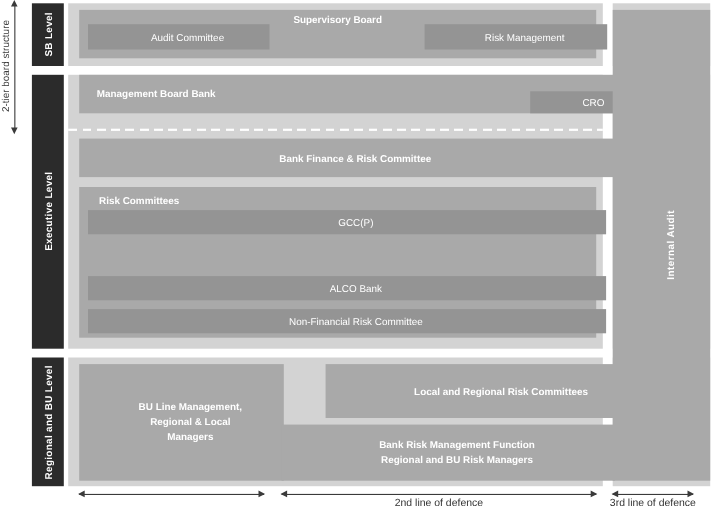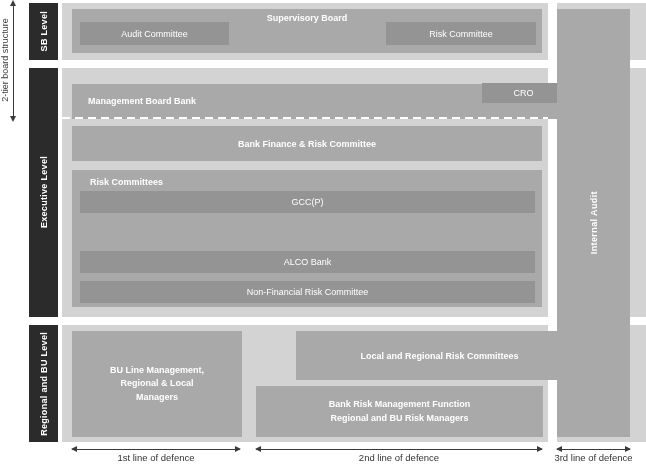--- a/index.html
+++ b/index.html
@@ -14,21 +14,21 @@
          color:#fff;font-weight:bold;font-size:9px;letter-spacing:.3px;}
   .vtext-dark{writing-mode:vertical-rl;transform:rotate(180deg);white-space:nowrap;
          color:#3a3a3a;font-size:9px;}
   
   .row-bg{background:#d3d3d3;}
   .mid{background:#a9a9a9;}
   .dark{background:#949494;}
   
   .wlabel{color:#ffffff;font-size:9px;}
   .bold{font-weight:bold;}
-  .center{display:flex;align-items:center;justify-content:center;text-align:center;}
+  .center{display:flex;align-items:center;justify-content:center;text-align:center;padding-left:16px;}
   .preline{white-space:pre-line;line-height:1.45;}
   
   .dashed{height:2px;background:repeating-linear-gradient(90deg,#ffffff 0 8px,rgba(255,255,255,0) 8px 13px);}
   
   .harrow{height:1px;background:#3a3a3a;}
   .harrow::before,.harrow::after{content:"";position:absolute;width:0;height:0;top:-3px;}
   .harrow::before{left:-1px;border-top:3px solid transparent;border-bottom:3px solid transparent;border-right:6px solid #3a3a3a;}
   .harrow::after{right:-1px;border-top:3px solid transparent;border-bottom:3px solid transparent;border-left:6px solid #3a3a3a;}
   
   .varrow{width:1px;background:#3a3a3a;}
@@ -66,24 +66,24 @@
     <span class="vtext" style="letter-spacing:.4px;">Internal Audit</span>
   </div>
 
   <div class="abs mid" style="left:72px;top:9px;width:470px;height:44px;">
     <div class="wlabel bold" style="text-align:center;margin-top:4px;">Supervisory Board</div>
   </div>
   <div class="abs dark center wlabel" style="left:80px;top:22px;width:149px;height:23px;">
     <span>Audit Committee</span>
   </div>
   <div class="abs dark center wlabel" style="left:386px;top:22px;width:150px;height:23px;">
-    <span>Risk Committee</span>
+    <span>Risk Management</span>
   </div>
 
-  <div class="abs mid" style="left:72px;top:84px;width:554px;height:35px;">
+  <div class="abs mid" style="left:72px;top:68px;width:554px;height:35px;">
     <div class="wlabel bold" style="line-height:35px;padding-left:16px;">Management Board Bank</div>
   </div>
   <div class="abs dark center wlabel" style="left:450px;top:83px;width:83px;height:20px;margin-left:32px;">
     <span>CRO</span>
   </div>
 
   <div class="abs dashed" style="left:62px;top:117px;width:486px;"></div>
 
   <div class="abs mid center wlabel bold" style="left:72px;top:126px;width:470px;height:35px;">
     <span>Bank Finance &amp; Risk Committee</span>
@@ -112,17 +112,16 @@
   </div>
   <div class="abs mid center wlabel bold preline" style="left:256px;top:386px;width:287px;height:51px;">
     <span class="preline">Bank Risk Management Function
 Regional and BU Risk Managers</span>
   </div>
 
   <div class="abs harrow" style="left:72px;top:449px;width:168px;"></div>
   <div class="abs harrow" style="left:256px;top:449px;width:286px;"></div>
   <div class="abs harrow" style="left:557px;top:449px;width:73px;"></div>
 
-  <div class="abs defline" style="left:72px;top:452px;width:168px;">1st line of defence</div>
   <div class="abs defline" style="left:256px;top:452px;width:286px;">2nd line of defence</div>
   <div class="abs defline" style="left:527px;top:452px;width:133px;">3rd line of defence</div>
 
 </div>
 
 </body></html>

